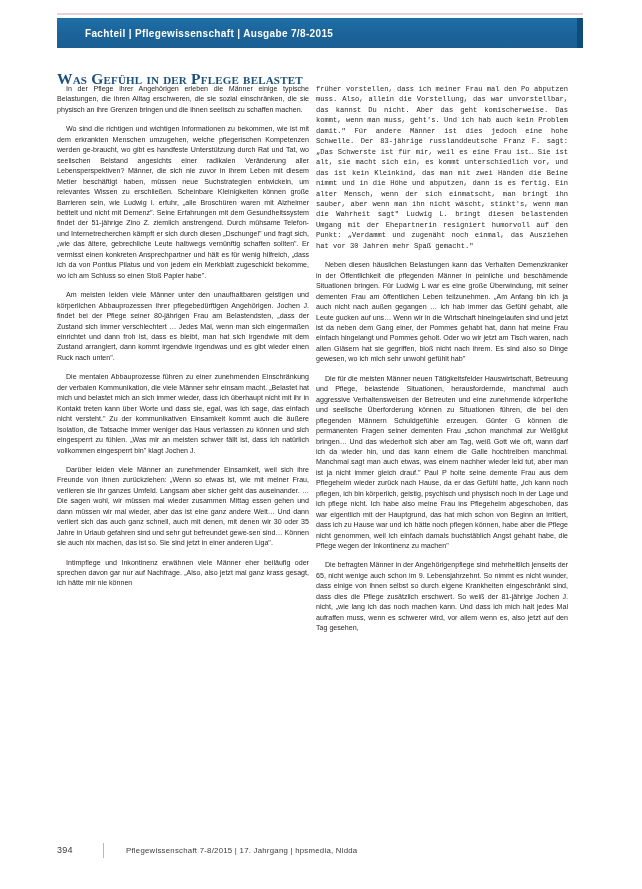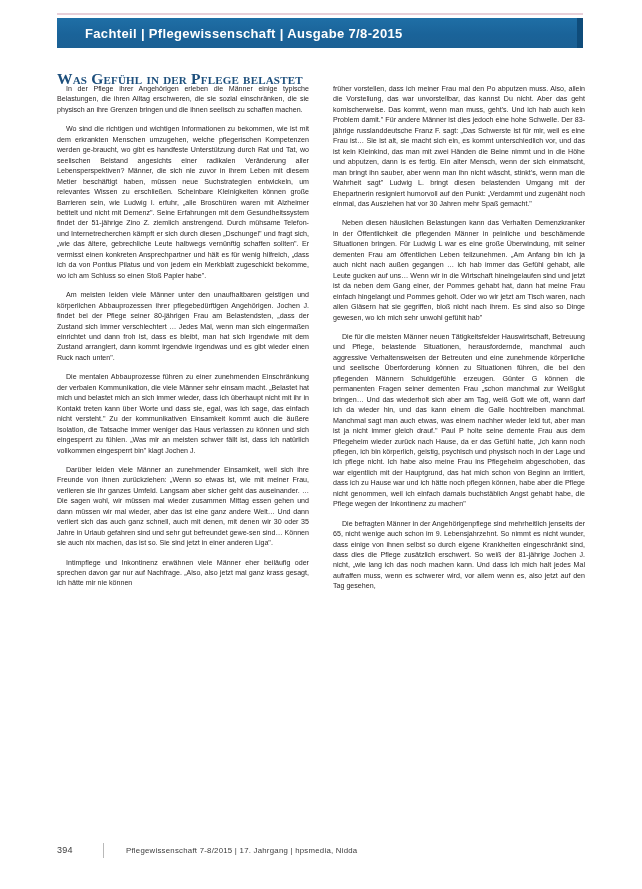--- a/index.html
+++ b/index.html
@@ -47,21 +47,21 @@
     position: absolute;
     right: 0; top: 0;
     width: 6px; height: 100%;
     background: #0f4c7a;
   }
   .header-text {
     position: absolute;
     left: 28px;
     top: 50%;
     transform: translateY(-50%);
-    font-size: 13px;
+    font-size: 10px;
     letter-spacing: 0.35px;
     color: #ffffff;
     white-space: nowrap;
     font-weight: 600;
   }
 
   
   .article-title {
     position: absolute;
     left: 57px;
@@ -78,39 +78,39 @@
   }
 
   
   .columns {
     position: absolute;
     left: 57px;
     top: 84px;
     width: 528px;
     height: 735px;
     display: flex;
-    gap: 24px;
+    gap: 7px;
   }
   .col {
     width: 252px;
     position: relative;
   }
   .col p {
     margin: 0 0 9px 0;
     font-family: "Liberation Sans", sans-serif;
     font-size: 7.1px;
     line-height: 10.45px;
     text-align: justify;
     text-justify: inter-word;
     color: #231f20;
     text-indent: 9px;
     hyphens: auto;
     -webkit-hyphens: auto;
   }
-  .col p.no-indent { text-indent: 0; }
+  .col p.no-indent { text-indent: 0; font-family: Liberation Mono, monospace; }
 
   
   .footer {
     position: absolute;
     left: 57px;
     top: 842px;
     width: 526px;
     height: 16px;
     display: flex;
     align-items: center;

